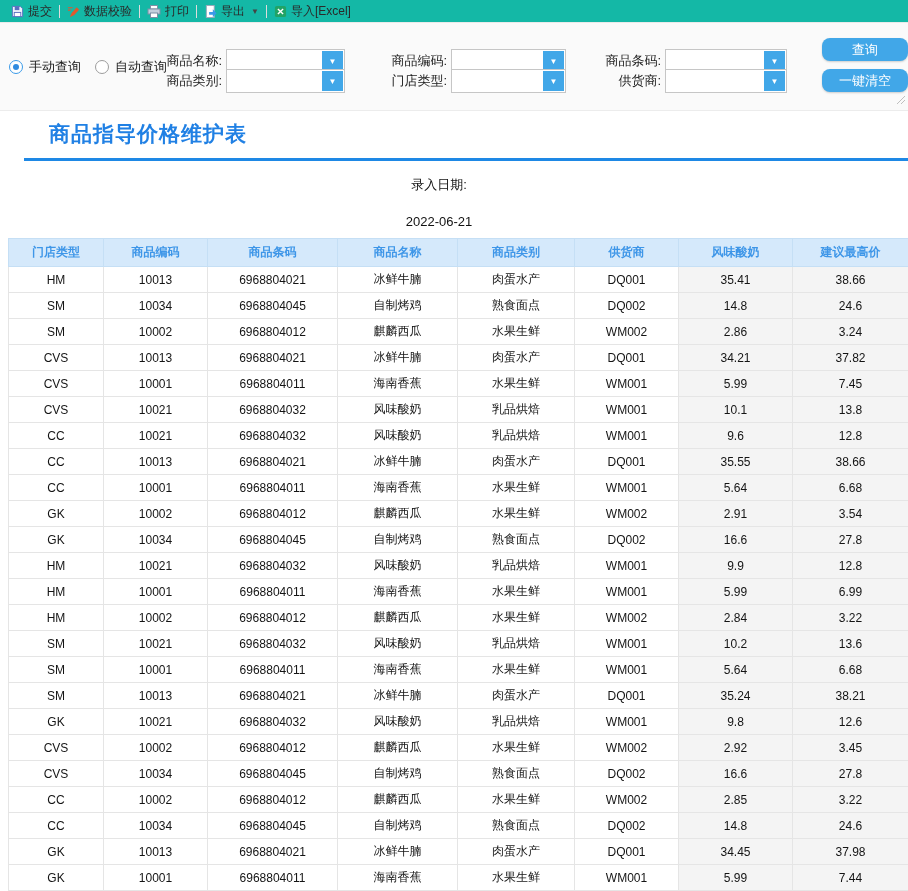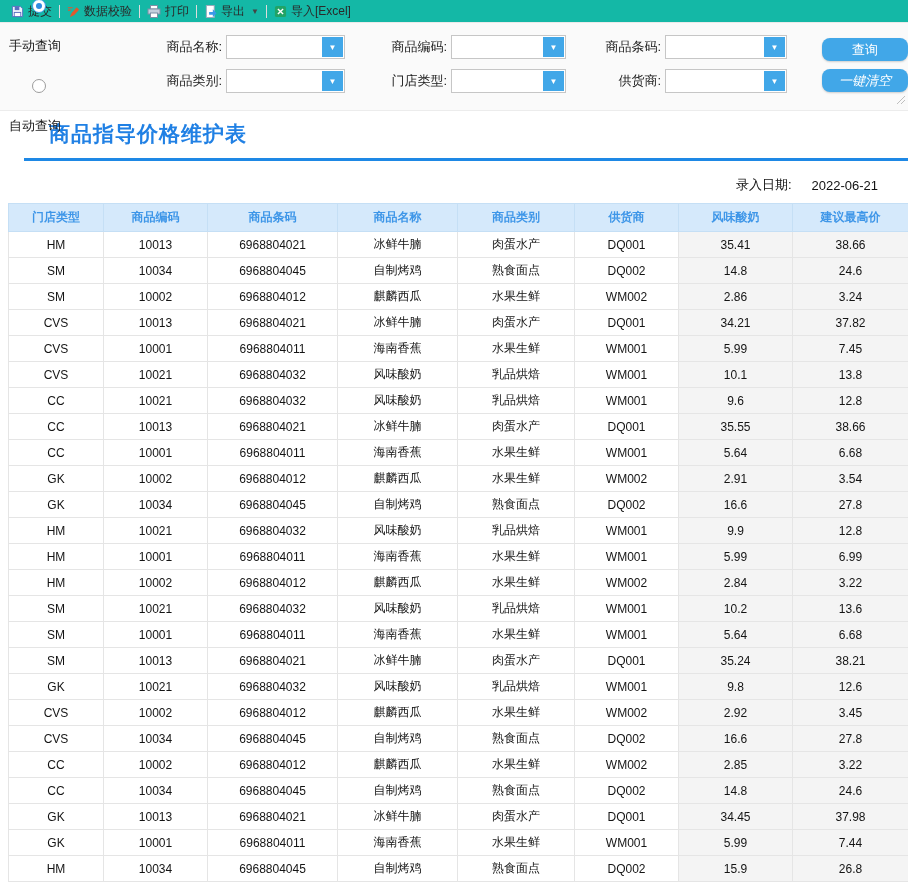--- a/index.html
+++ b/index.html
@@ -20,21 +20,21 @@
   .tb-divider { width:1px; height:13px; background:#dcdcdc; }
   .tb-caret { font-size:8px; color:#444; margin-left:2px; }
 
   
   .filter-panel {
     position:relative; height:88px; background:#fafafa;
     border-bottom:1px solid #ececec; font-size:13px; color:#222;
   }
   .radio-group {
     position:absolute; left:9px; top:50%; transform:translateY(-50%);
-    display:flex; align-items:center; gap:24px; white-space:nowrap;flex-direction:column;
+    display:flex; align-items:center; gap:6px; white-space:nowrap;
   }
   .radio { width:14px; height:14px; border-radius:50%; background:#fff; display:inline-block; position:relative; flex:0 0 auto; cursor:pointer; }
   .radio.checked { border:1px solid #3a9ae8; }
   .radio.checked::after { content:""; position:absolute; inset:3px; border-radius:50%; background:#2f8be0; }
   .radio.unchecked { border:1px solid #9c9c9c; }
   .radio-label { margin-right:8px; cursor:pointer; }
 
   .f-label { position:absolute; width:72px; text-align:right; line-height:24px; }
   .combo {
     position:absolute; height:24px; background:#fff;
@@ -42,42 +42,42 @@
   }
   .combo input {
     flex:1; min-width:0; border:none; outline:none; background:transparent;
     font-size:12px; padding:0 4px; font-family:inherit;
   }
   .drop-btn {
     width:21px; margin:1px; background:#41a7e8; color:#fff;
     display:flex; align-items:center; justify-content:center;
     font-size:8px; cursor:pointer; flex:0 0 auto;
   }
-  .row1 { top:12px; } .row2 { top:46px; }
+  .row1 { top:26px; } .row2 { top:46px; }
   .lc1 { left:150px; } .cc1 { left:226px; width:119px; }
   .lc2 { left:375px; } .cc2 { left:451px; width:115px; }
   .lc3 { left:593px; width:68px; } .cc3 { left:665px; width:122px; }
   .btn {
     position:absolute; left:822px; width:86px; height:23px;
     background:#41a7e8; color:#fff; border:none; border-radius:8px;
     font-size:13px; font-family:inherit; cursor:pointer;
     box-shadow:0 1px 2px rgba(0,0,0,.18);
   }
-  .btn.r1 { top:15px; } .btn.r2 { top:46px;font-style:italic; }
+  .btn.r1 { top:15px; } .btn.r2 { top:46px; }
   .resize-grip { position:absolute; right:2px; bottom:2px; cursor:nwse-resize; }
 
   
   .title-section { padding-top:11px;padding-left:24px; }
   .page-title { margin-left:25px; font-size:21px; font-weight:bold; color:#2080e4; line-height:24px; letter-spacing:1px; }
   .blue-rule { height:3px; background:#1e88e5; margin-top:12px; }
 
   
   .date-row {
     display:flex; justify-content:flex-end; align-items:center;
-    padding:15px 30px 0 0; font-size:13px; color:#111; gap:20px;
+    padding:15px 30px 0 0; font-size:13px; color:#111; gap:20px;flex-direction:column;
   }
 
   
   table.price-table {
     border-collapse:collapse; table-layout:fixed;
     margin:9px 0 0 8px; width:900px; font-size:12px;
   }
   .price-table thead th {
     background:#d5e9fb; color:#3e96e8; font-weight:bold;
     height:28px; border:1px solid #c5dff5; text-align:center;

